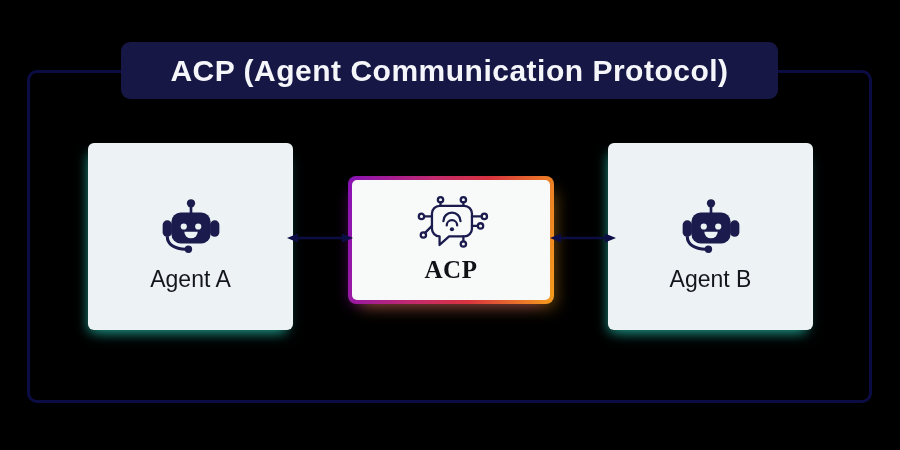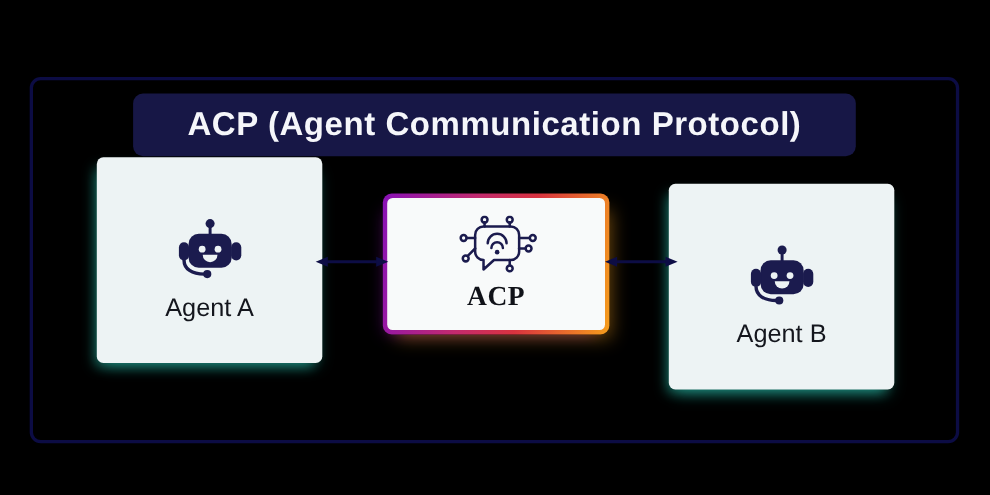--- a/index.html
+++ b/index.html
@@ -2,28 +2,28 @@
 <html><head>
 <meta charset="utf-8">
 <style>
   html,body{margin:0;padding:0;background:#000;}
   .stage{position:relative;width:900px;height:450px;background:#000;overflow:hidden;
          font-family:"Liberation Sans","DejaVu Sans",sans-serif;}
   .outer-frame{position:absolute;left:27px;top:70px;width:839px;height:327px;
                border:3px solid #0c0c44;border-radius:10px;}
   .title-banner{position:absolute;left:121px;top:42px;width:657px;height:57px;
                 background:#171746;border-radius:9px;display:flex;align-items:center;
-                justify-content:center;z-index:3;margin-top:43px;}
+                justify-content:center;z-index:3;}
   .title-banner span{color:#f5f6fa;font-size:30px;font-weight:700;letter-spacing:.5px;}
   .agent-box{position:absolute;width:205px;height:187px;background:#edf3f4;border-radius:6px;
              display:flex;flex-direction:column;align-items:center;justify-content:center;
              gap:9px;padding-top:17px;box-sizing:border-box;z-index:2;
              box-shadow:-5px 6px 12px -4px rgba(45,212,191,.45),0 8px 14px -6px rgba(45,212,191,.5);}
   .agent-box.a{left:88px;top:143px;}
-  .agent-box.b{left:608px;top:143px;margin-top:24px;}
+  .agent-box.b{left:608px;top:143px;}
   .agent-label{font-size:23px;color:#14161d;font-weight:500;}
   .acp-wrap{position:absolute;left:348px;top:176px;width:206px;height:128px;border-radius:8px;
             padding:4px;box-sizing:border-box;z-index:2;
             background:linear-gradient(100deg,#8812b6 0%,#c22a6e 38%,#d8333f 62%,#f59d1c 100%);
             box-shadow:7px 9px 16px -6px rgba(245,157,28,.45),-6px 8px 14px -8px rgba(136,18,182,.5);font-family:Liberation Serif, serif;}
   .acp-inner{width:100%;height:100%;background:#f8fafa;border-radius:5px;display:flex;
              flex-direction:column;align-items:center;justify-content:center;gap:4px;}
   .acp-label{font-size:25px;font-weight:700;color:#101218;letter-spacing:.5px;}
   .arrow{position:absolute;top:230px;z-index:2;}
   .arrow.l{left:286px;}

